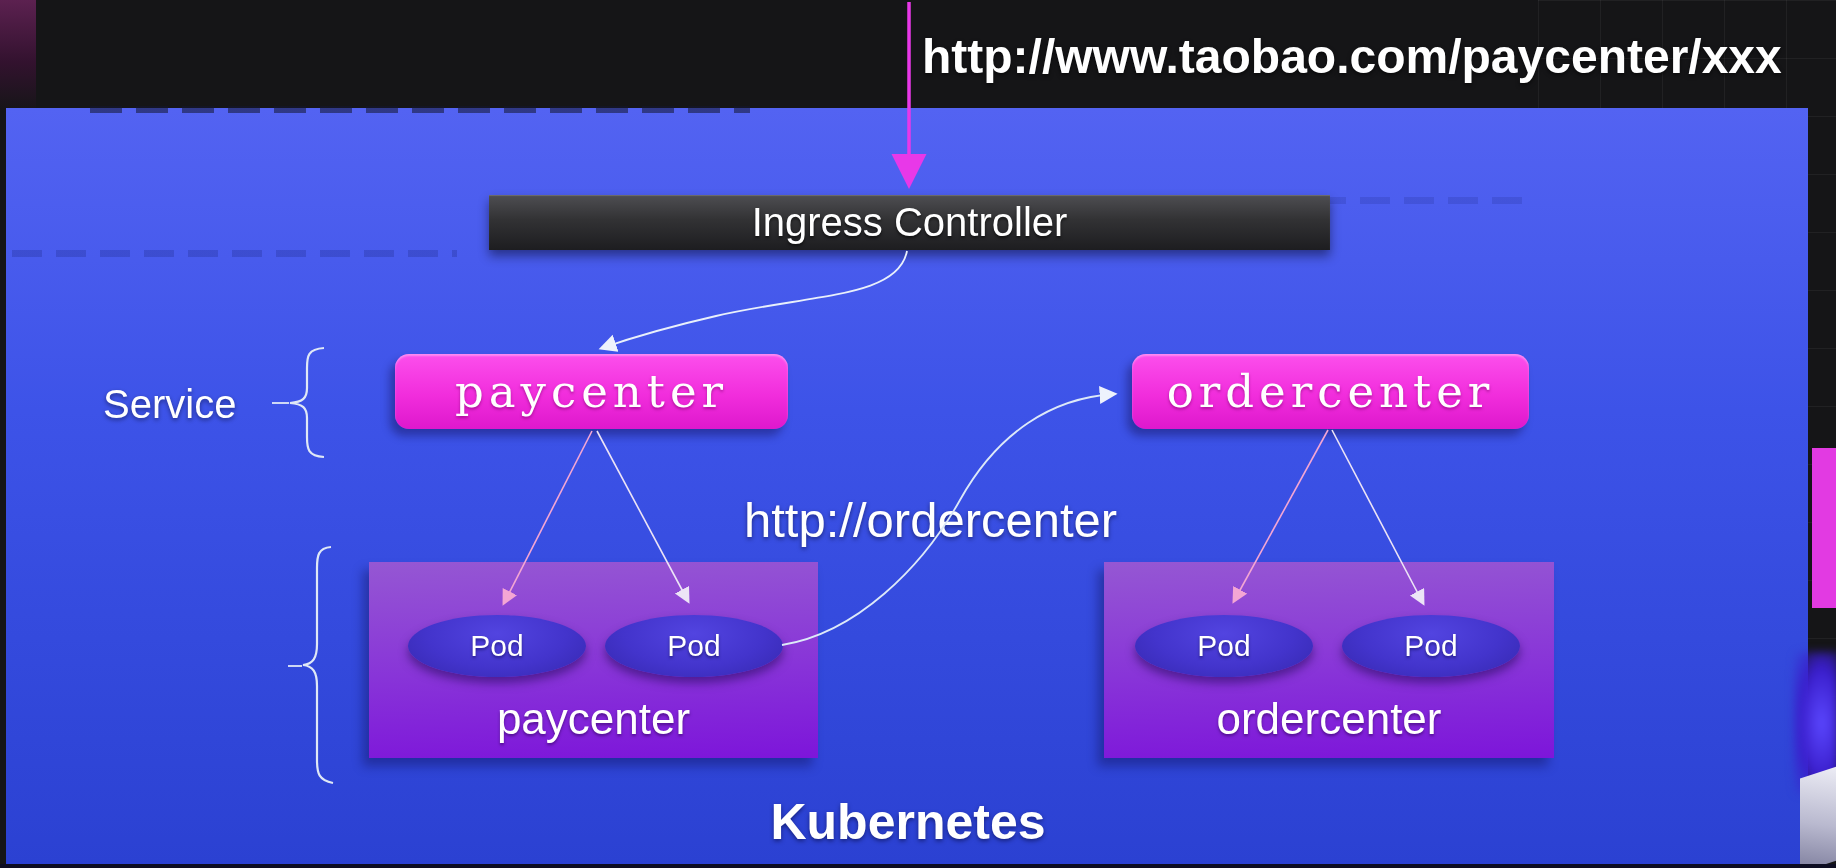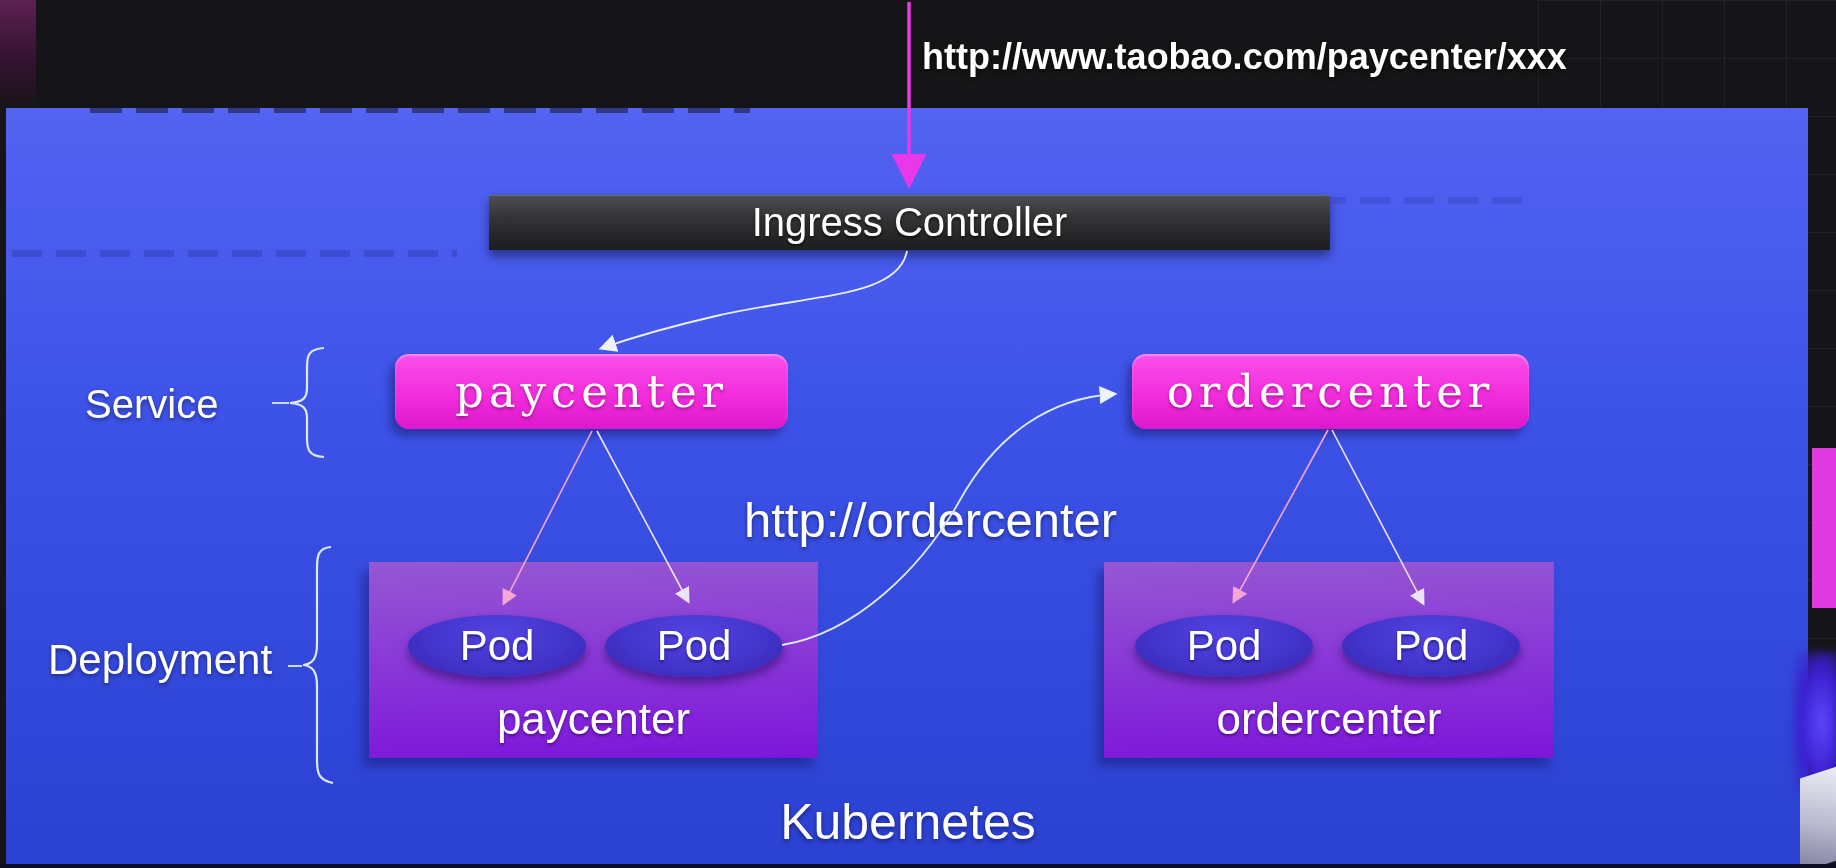--- a/index.html
+++ b/index.html
@@ -32,33 +32,33 @@
   
   .deco-magenta-bar{position:absolute;left:1812px;top:448px;width:24px;height:160px;background:#e23ae2;}
   .deco-glow{position:absolute;left:1794px;top:652px;width:46px;height:142px;
     background:radial-gradient(ellipse at 60% 50%,#5b48ff 0%,#3a1ecb 55%,rgba(20,10,60,0) 100%);filter:blur(4px);}
   .deco-light{position:absolute;left:1800px;top:772px;width:40px;height:94px;
     background:linear-gradient(205deg,#eeeef6 0%,#b9b9cf 55%,#7d7d9c 100%);transform:skewY(-18deg);}
   .bottom-strip{position:absolute;left:0;top:864px;width:1836px;height:4px;background:#0d0d22;}
 
   .url-text{
     position:absolute;left:922px;top:26px;width:914px;height:62px;
-    font-size:36px;font-weight:600;line-height:62px;white-space:nowrap;
+    font-size:48px;font-weight:600;line-height:62px;white-space:nowrap;
     text-shadow:0 2px 4px rgba(0,0,0,.6);
   }
   .ingress-bar{
     position:absolute;left:489px;top:195px;width:841px;height:55px;border-radius:0;
     background:linear-gradient(180deg,#4e4e52 0%,#323234 45%,#1d1d20 100%);
     box-shadow:0 6px 10px rgba(0,0,20,.45), inset 0 1px 1px rgba(255,255,255,.18);
     display:flex;align-items:center;justify-content:center;
   }
   .ingress-bar span{font-size:40px;font-weight:500;text-shadow:0 2px 3px rgba(0,0,0,.6);}
 
   .group-label{position:absolute;white-space:nowrap;text-shadow:0 2px 4px rgba(0,0,20,.45);}
-  .service-label{left:85px;top:382px;font-size:40px;}
+  .service-label{left:103px;top:382px;font-size:40px;}
   .deployment-label{left:48px;top:636px;font-size:42px;}
 
   .service-box{
     position:absolute;top:354px;height:75px;border-radius:14px;
     background:linear-gradient(180deg,#fc4fec 0%,#f12ddc 55%,#de18cd 100%);
     box-shadow:-5px 7px 9px rgba(15,10,70,.4), inset 0 2px 2px rgba(255,255,255,.35);
     display:flex;align-items:center;justify-content:center;
   }
   .service-box.paycenter{left:395px;width:393px;}
   .service-box.ordercenter{left:1132px;width:397px;}
@@ -82,29 +82,29 @@
   .deploy-name{
     position:absolute;left:0;bottom:14px;width:100%;text-align:center;
     font-size:44px;text-shadow:0 2px 3px rgba(40,0,80,.55);
   }
   .pod{
     position:absolute;width:178px;height:62px;border-radius:50%;
     background:radial-gradient(ellipse at 50% 30%,#5244e0 0%,#4334cc 55%,#3527ae 100%);
     box-shadow:0 6px 10px rgba(25,5,80,.5);
     display:flex;align-items:center;justify-content:center;
   }
-  .pod span{font-size:42px;text-shadow:0 2px 3px rgba(0,0,60,.5);}
+  .pod span{font-size:30px;text-shadow:0 2px 3px rgba(0,0,60,.5);}
   .pod.p1{left:408px;top:615px;}
   .pod.p2{left:605px;top:615px;}
   .pod.p3{left:1135px;top:615px;}
   .pod.p4{left:1342px;top:615px;}
 
   .platform-label{
     position:absolute;left:0;top:793px;width:1816px;text-align:center;
-    font-size:50px;font-weight:400;text-shadow:0 2px 4px rgba(0,0,40,.5);
+    font-size:50px;font-weight:700;text-shadow:0 2px 4px rgba(0,0,40,.5);
   }
   svg.overlay{position:absolute;left:0;top:0;width:1836px;height:868px;pointer-events:none;}
 </style>
 </head>
 <body>
 
 <div id="screen">
 
   <div class="grid"></div>
   <div class="corner-blob"></div>
@@ -115,21 +115,20 @@
   <div class="dash-row dash-blue" style="left:12px;top:250px;width:445px;opacity:.35;"></div>
   <div class="dash-row dash-blue" style="left:1140px;top:197px;width:395px;opacity:.25;"></div>
 
   <div class="url-text">http://www.taobao.com/paycenter/xxx</div>
 
   <div class="ingress-bar">
     <span>Ingress Controller</span>
   </div>
 
   <div class="group-label service-label">Service</div>
-  <div class="group-label deployment-label">Deployment</div>
 
   <div class="service-box paycenter">
     <span>paycenter</span>
   </div>
   <div class="service-box ordercenter">
     <span>ordercenter</span>
   </div>
 
   <div class="internal-call">http://ordercenter</div>
 

